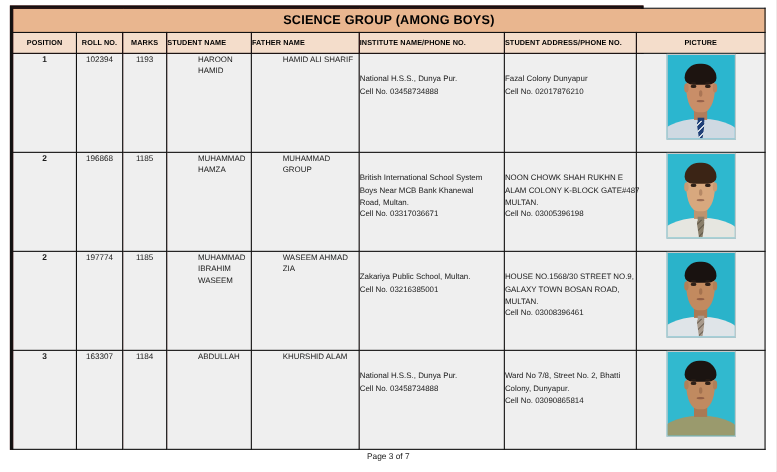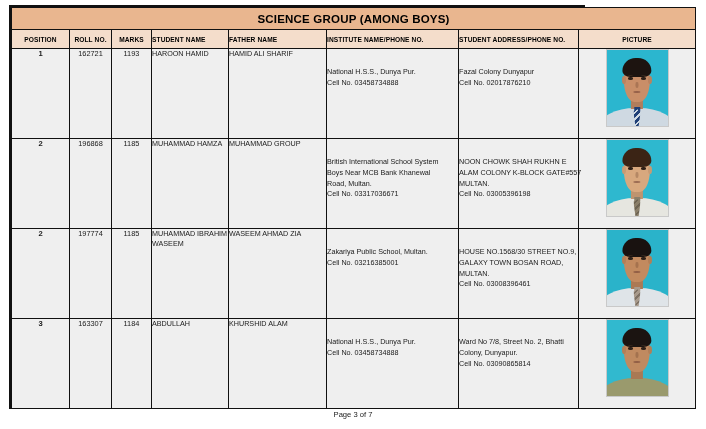--- a/index.html
+++ b/index.html
@@ -82,20 +82,21 @@
   }
   .pos-val {
     font-weight: bold;
     font-size: 7.6px;
   }
   .num-val {
     font-size: 7.4px;
   }
   .name-val {
     line-height: 1.45;
+    margin-left: 28px;
   }
   .addr {
     line-height: 1.5;
     padding-top: 18px;
   }
   .addr .line { display: block; white-space: nowrap; }
 
   
   td.pic-cell {
     background: #efefef;
@@ -250,21 +251,21 @@
             <td class="hdr lft">FATHER NAME</td>
             <td class="hdr lft">INSTITUTE NAME/PHONE NO.</td>
             <td class="hdr lft">STUDENT ADDRESS/PHONE NO.</td>
             <td class="hdr ctr">PICTURE</td>
           </tr>
       <tr style="height: 90px;">
             <td class="body-cell mid ctr">
               <div class="pos-val">1</div>
             </td>
             <td class="body-cell mid ctr">
-              <div class="num-val">162721</div>
+              <div class="num-val">102394</div>
             </td>
             <td class="body-cell mid ctr">
               <div class="num-val">1193</div>
             </td>
             <td class="body-cell mid">
               <div class="name-val">HAROON HAMID</div>
             </td>
             <td class="body-cell mid">
               <div class="name-val">HAMID ALI SHARIF</div>
             </td>
@@ -302,21 +303,21 @@
               <div class="addr">
                 <span class="line">British International School System</span>
                 <span class="line">Boys Near MCB Bank Khanewal</span>
                 <span class="line">Road, Multan.</span>
                 <span class="line">Cell No. 03317036671</span>
               </div>
             </td>
             <td class="body-cell mid">
               <div class="addr">
                 <span class="line">NOON CHOWK SHAH RUKHN E</span>
-                <span class="line">ALAM COLONY K-BLOCK GATE#557</span>
+                <span class="line">ALAM COLONY K-BLOCK GATE#487</span>
                 <span class="line">MULTAN.</span>
                 <span class="line">Cell No. 03005396198</span>
               </div>
             </td>
             <td class="pic-cell"><div class="photo" style="background: rgb(46, 184, 207);"><div class="shoulders" style="background: rgb(230, 230, 224);"></div><div class="neck" style="background: rgb(216, 168, 126); filter: brightness(0.88);"></div><div class="head" style="background: rgb(216, 168, 126);"></div><div class="hair" style="background: rgb(59, 36, 21);"></div><div class="ear-l" style="background: rgb(216, 168, 126); filter: brightness(0.92);"></div><div class="ear-r" style="background: rgb(216, 168, 126); filter: brightness(0.92);"></div><div class="brow-l"></div><div class="brow-r"></div><div class="eye-l"></div><div class="eye-r"></div><div class="nose"></div><div class="mouth"></div><div class="tieknot" style="background: rgb(138, 127, 106);"></div><div class="tie" style="background: repeating-linear-gradient(135deg, rgb(138, 127, 106) 0px, rgb(138, 127, 106) 3px, rgb(109, 100, 83) 3px, rgb(109, 100, 83) 4.5px); clip-path: polygon(50% 0px, 100% 14%, 72% 100%, 28% 100%, 0px 14%);"></div></div></td>
           </tr>
           <tr style="height: 90px;">
             <td class="body-cell mid ctr">
               <div class="pos-val">2</div>
             </td>

